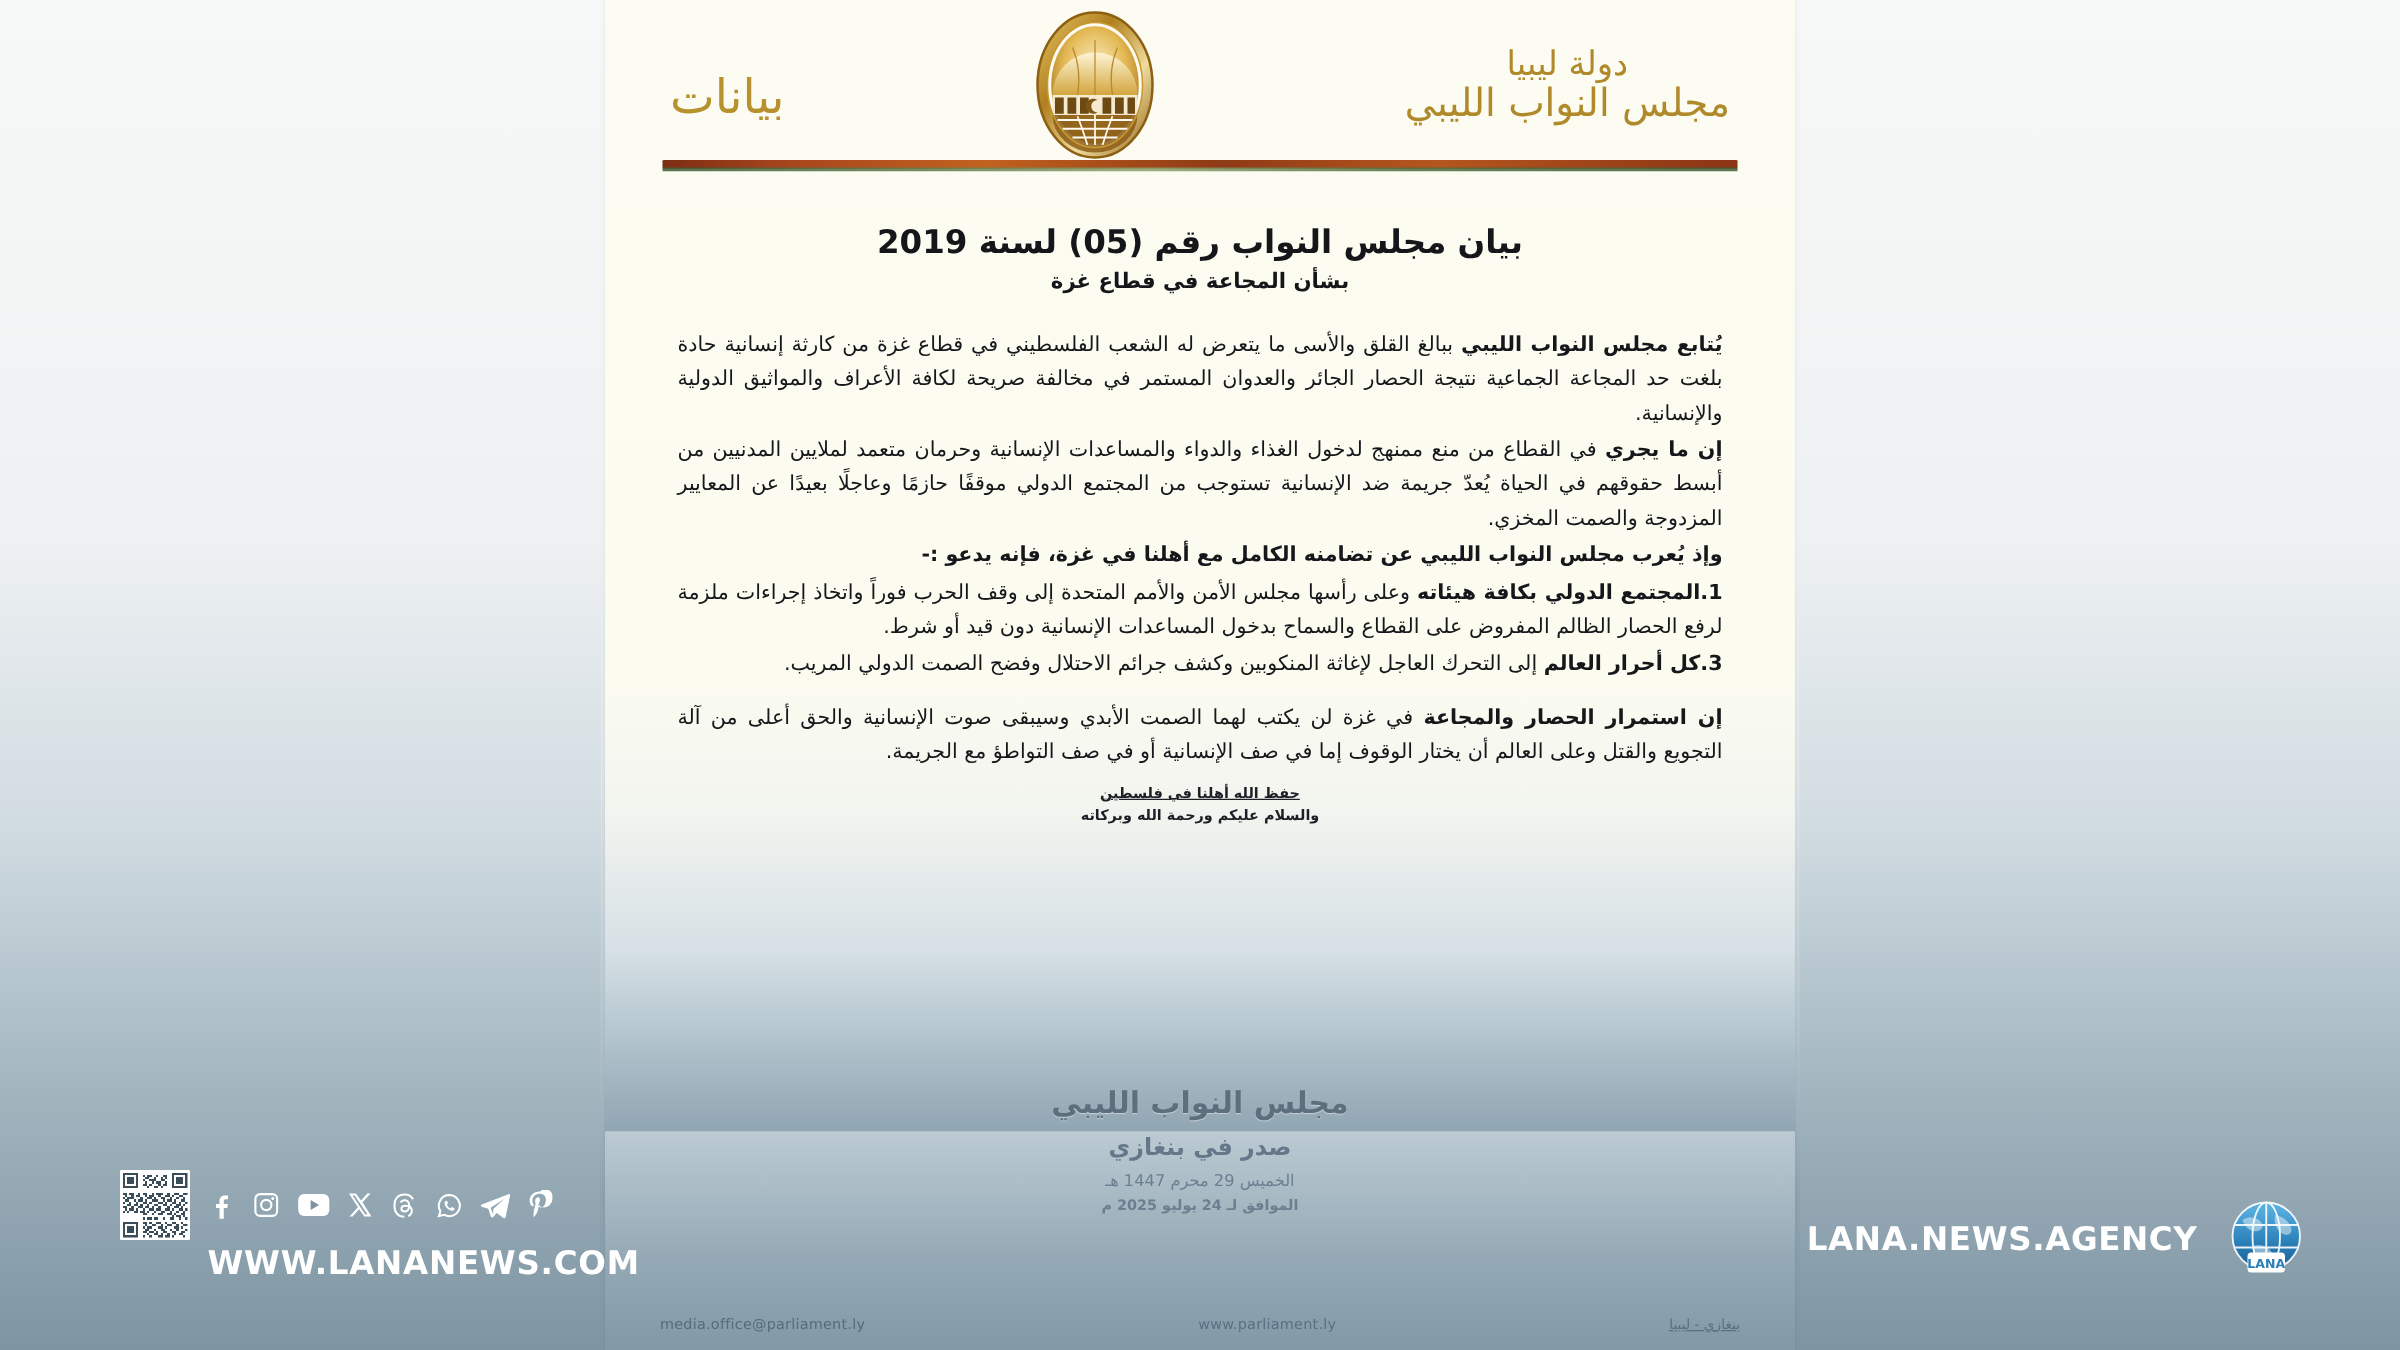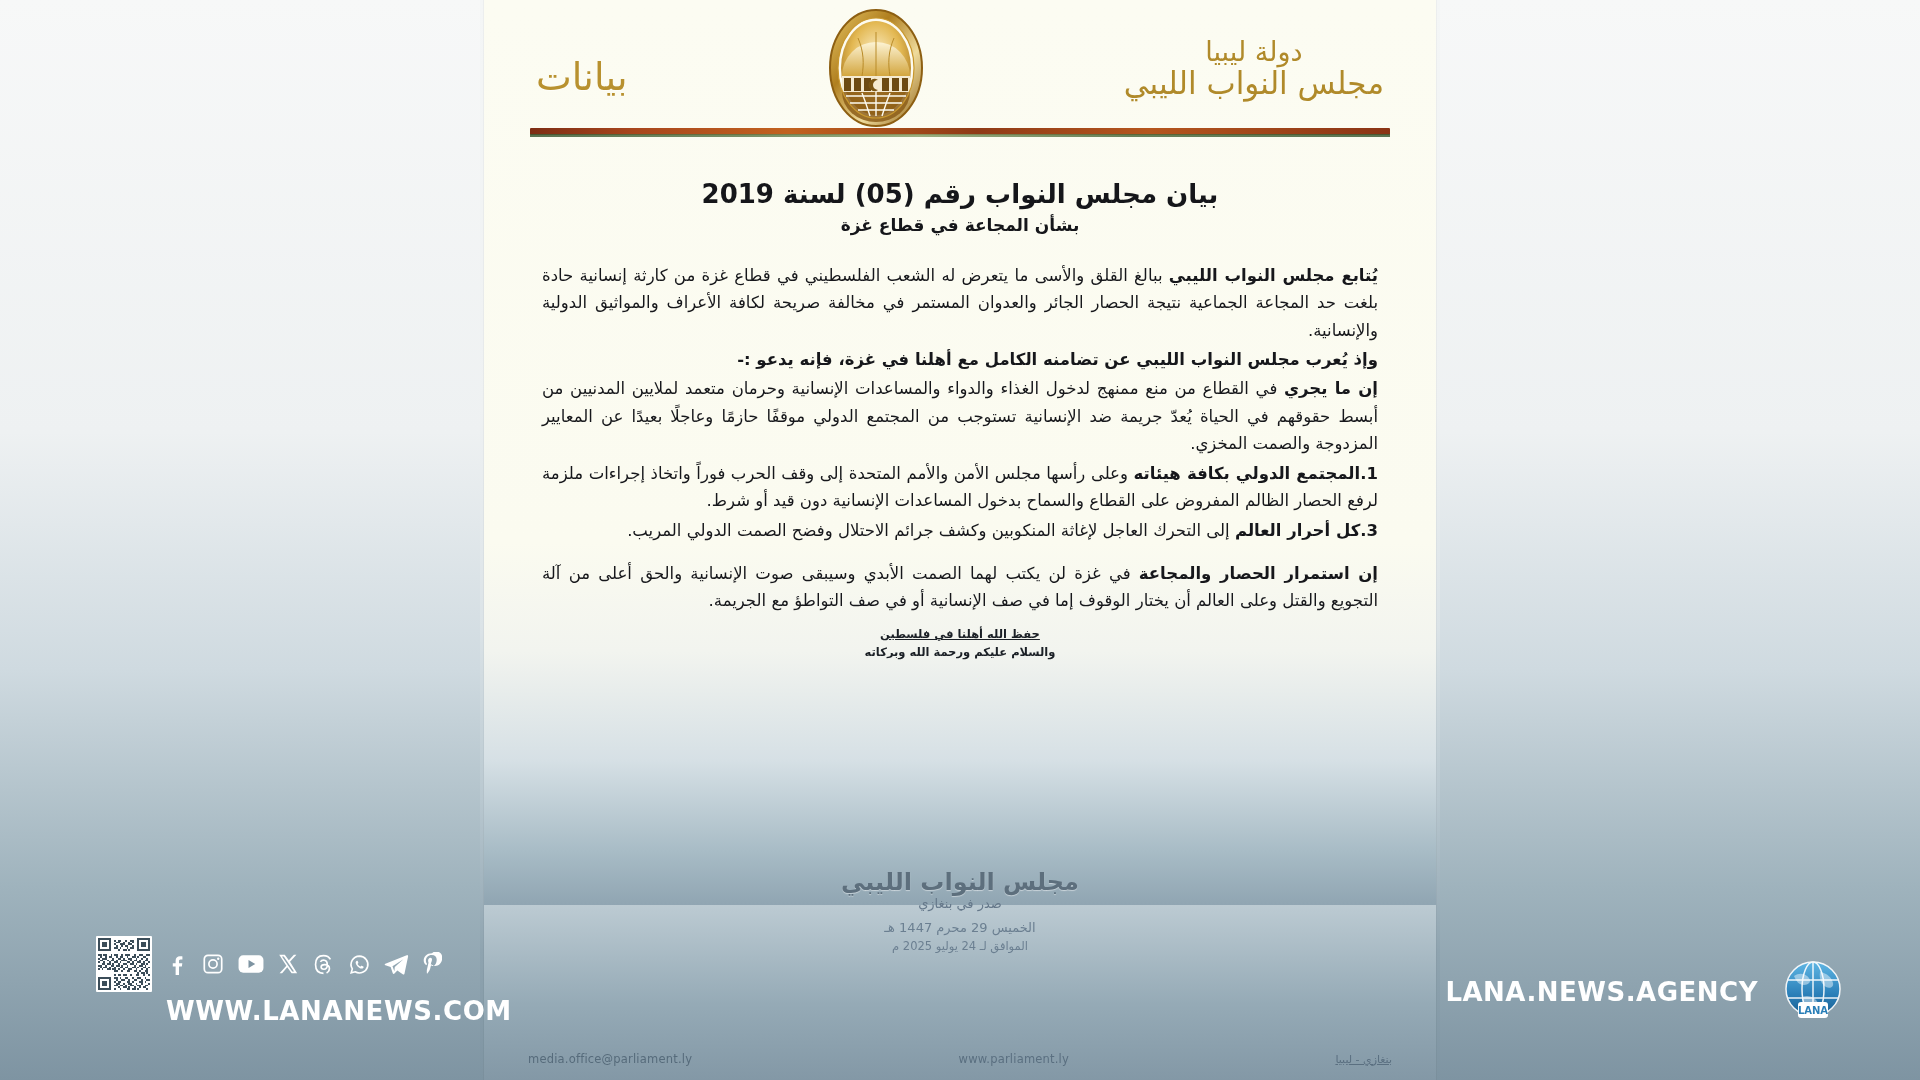--- a/index.html
+++ b/index.html
@@ -108,24 +108,24 @@
 
   
   #signature{
     position:absolute;left:0;top:868px;width:952px;text-align:center;direction:rtl;
   }
   #signature .org{
     font-size:24px;font-weight:bold;color:#5d6f7d;letter-spacing:.5px;
     text-shadow:0 1px 1px rgba(255,255,255,.45);
   }
   #signature .place{
-    font-size:13px;font-weight:normal;color:#65788a;
+    font-size:19px;font-weight:bold;color:#65788a;margin-top:11px;
   }
   #signature .hijri{font-size:13px;color:#6b7f91;margin-top:9px;}
-  #signature .greg{font-size:11.5px;color:#6b7f91;margin-top:4px;}
+  #signature .greg{font-size:11.5px;color:#6b7f91;margin-top:4px;font-weight:bold;}
 
   
   #sheet-footer{
     position:absolute;left:0;bottom:14px;width:952px;
     display:flex;align-items:center;justify-content:space-between;
     padding:0 44px;box-sizing:border-box;
   }
   #sheet-footer span{
     font-size:11.5px;color:#566b7b;letter-spacing:.2px;
   }
@@ -236,23 +236,23 @@
 
     <div id="rule"></div>
 
     <div id="doc">
 
       <div class="doc-title">بيان مجلس النواب رقم (05) لسنة 2019</div>
       <div class="doc-subtitle">بشأن المجاعة في قطاع غزة</div>
 
       <p class="para"><b>يُتابع مجلس النواب الليبي</b><span> ببالغ القلق والأسى ما يتعرض له الشعب الفلسطيني في قطاع غزة من كارثة إنسانية حادة بلغت حد المجاعة الجماعية نتيجة الحصار الجائر والعدوان المستمر في مخالفة صريحة لكافة الأعراف والمواثيق الدولية والإنسانية.</span></p>
 
+      <p class="para"><b>إن ما يجري</b><span> في القطاع من منع ممنهج لدخول الغذاء والدواء والمساعدات الإنسانية وحرمان متعمد لملايين المدنيين من أبسط حقوقهم في الحياة يُعدّ جريمة ضد الإنسانية تستوجب من المجتمع الدولي موقفًا حازمًا وعاجلًا بعيدًا عن المعايير المزدوجة والصمت المخزي.</span></p>
+
       <p class="para"><b>وإذ يُعرب مجلس النواب الليبي</b><b> عن تضامنه الكامل مع أهلنا في غزة، فإنه يدعو :-</b></p>
-
-      <p class="para"><b>إن ما يجري</b><span> في القطاع من منع ممنهج لدخول الغذاء والدواء والمساعدات الإنسانية وحرمان متعمد لملايين المدنيين من أبسط حقوقهم في الحياة يُعدّ جريمة ضد الإنسانية تستوجب من المجتمع الدولي موقفًا حازمًا وعاجلًا بعيدًا عن المعايير المزدوجة والصمت المخزي.</span></p>
 
       <p class="list-item"><span class="num">1.</span><span class="lead">المجتمع الدولي بكافة هيئاته</span><span> وعلى رأسها مجلس الأمن والأمم المتحدة إلى وقف الحرب فوراً واتخاذ إجراءات ملزمة لرفع الحصار الظالم المفروض على القطاع والسماح بدخول المساعدات الإنسانية دون قيد أو شرط.</span></p>
 
 
       <p class="list-item"><span class="num">3.</span><span class="lead">كل أحرار العالم</span><span> إلى التحرك العاجل لإغاثة المنكوبين وكشف جرائم الاحتلال وفضح الصمت الدولي المريب.</span></p>
 
       <div class="spacer"></div>
 
       <p class="para"><b>إن استمرار الحصار والمجاعة</b><span> في غزة لن يكتب لهما الصمت الأبدي وسيبقى صوت الإنسانية والحق أعلى من آلة التجويع والقتل وعلى العالم أن يختار الوقوف إما في صف الإنسانية أو في صف التواطؤ مع الجريمة.</span></p>
 

